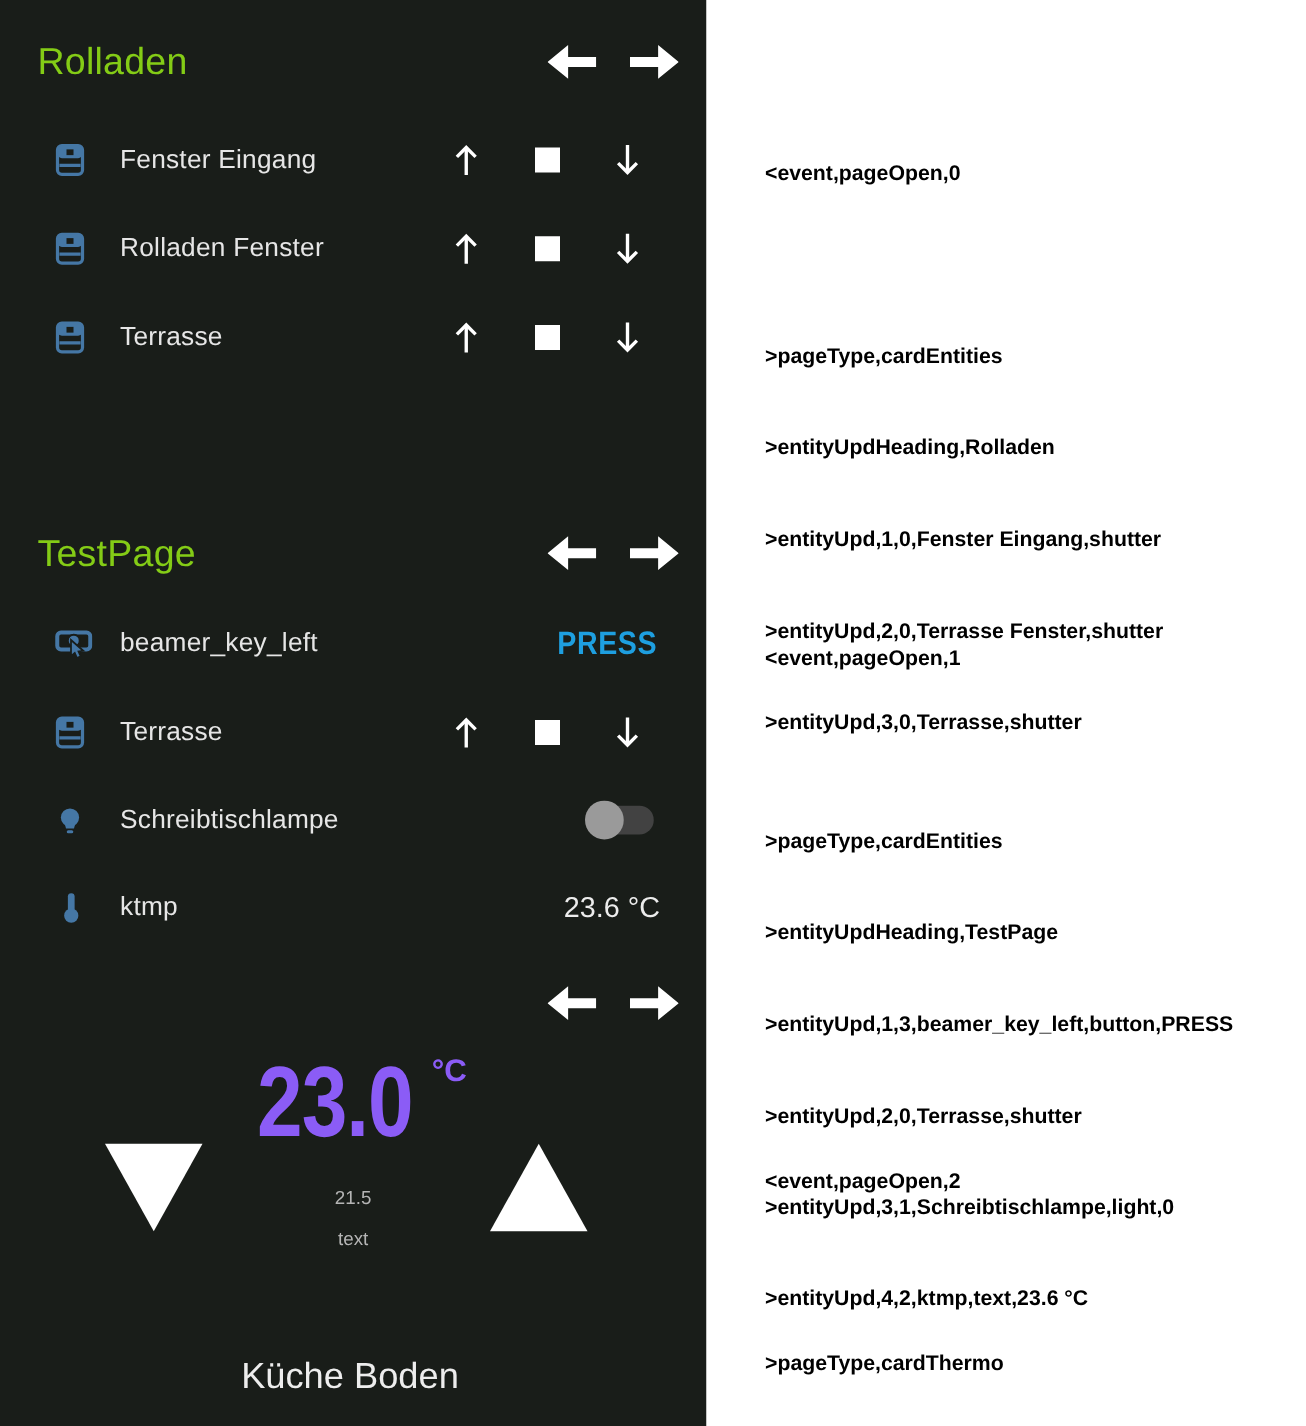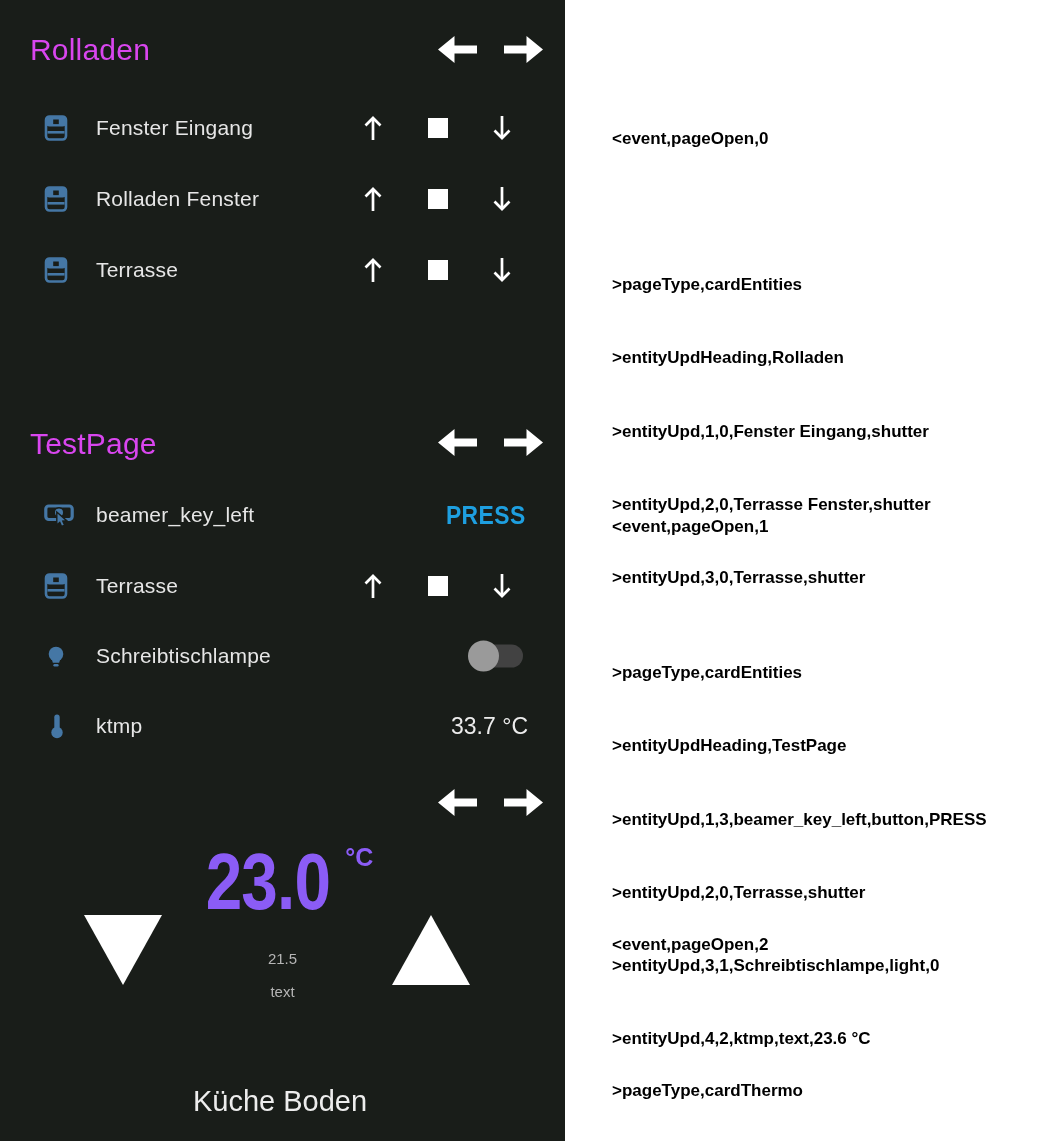--- a/index.html
+++ b/index.html
@@ -5,21 +5,21 @@
   * { margin:0; padding:0; box-sizing:border-box; }
   html,body { width:1045px; height:1141px; background:#ffffff; overflow:hidden;
               font-family:"Liberation Sans", sans-serif; }
   .page { position:relative; width:1045px; height:1141px; background:#ffffff; }
 
   
   .panel { position:absolute; left:0; top:0; width:565px; height:1141px; background:#191d19; }
   .abs { position:absolute; inset:0; }
 
   .card-heading { position:absolute; left:30px; font-size:30px; font-weight:400;
-                  color:#d946ef; letter-spacing:0.2px; }
+                  color:#84cc16; letter-spacing:0.2px; }
 
   .nav-btn { position:absolute; width:39px; height:33px; cursor:pointer; }
   .nav-btn svg { display:block; width:100%; height:100%; }
 
   .row { position:absolute; left:0; width:565px; height:70px; }
   .row .ent-icon { position:absolute; left:44px; top:50%; transform:translateY(-50%); }
   .row .ent-label { position:absolute; left:96px; top:50%; transform:translateY(-50%);
                     font-size:21px; color:#e6e6e6; letter-spacing:0.2px; }
 
   .ctl { position:absolute; top:50%; transform:translateY(-50%); width:40px;
@@ -236,21 +236,21 @@
           <div class="track"></div>
           <div class="knob"></div>
         </div>
       </div>
 
       <div class="row" style="top:691px">
         <svg class="ent-icon" width="18" height="26" viewBox="0 0 18 26" style="left:48px">
             <use href="#thermometer-glyph"></use>
           </svg>
         <span class="ent-label">ktmp</span>
-        <span class="text-value">33.7 °C</span>
+        <span class="text-value">23.6 °C</span>
       </div>
     </section>
 
     <section class="abs">
       <div class="nav-btn" style="left:438px; top:786px">
         <svg viewBox="0 0 39 33">
             <use href="#arrow-left-block"></use>
           </svg>
       </div>
       <div class="nav-btn" style="left:504px; top:786px">

